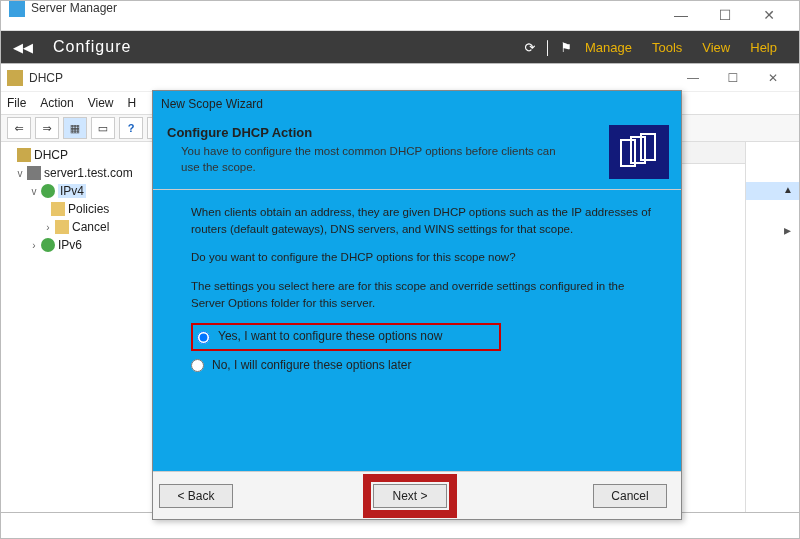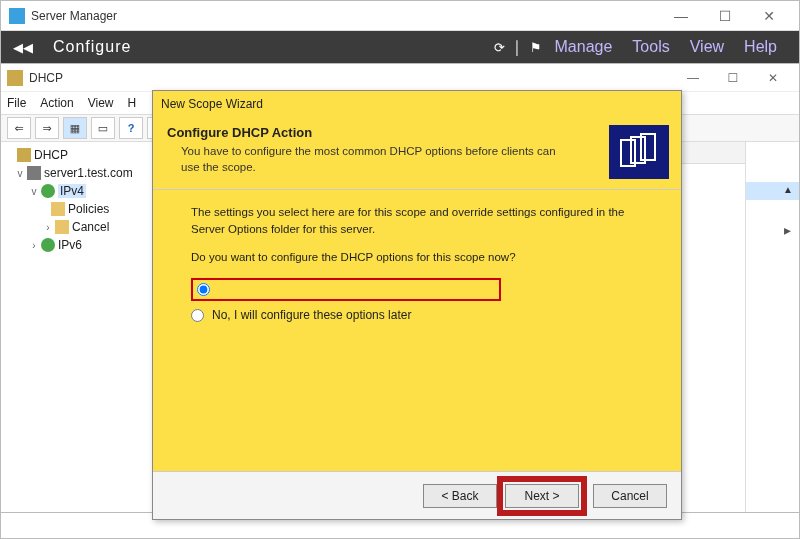--- a/index.html
+++ b/index.html
@@ -1,28 +1,28 @@
 <!DOCTYPE html>
 <html><head>
 <meta charset="utf-8">
 <style>
   * { box-sizing: border-box; margin: 0; padding: 0; font-family: "Segoe UI", Tahoma, sans-serif; }
   body { background: #fff; width: 800px; height: 539px; overflow: hidden; position: relative; }
 
   
   .sm-window { position:absolute; left:0; top:0; width:800px; height:539px; border:1px solid #bbb; background:#fff; }
-  .sm-title { height:30px; display:flex; align-items:center; padding:0 8px; border-bottom:1px solid #ddd; font-size:12px; color:#333; }
+  .sm-title { height:30px; display:flex; padding:0 8px; border-bottom:1px solid #ddd; font-size:12px; color:#333; }
   .sm-title .ticon { width:16px; height:16px; background:#3aa0e0; margin-right:6px; display:inline-block; }
   .sm-title .spacer { flex:1; }
   .sm-title .winbtn { width:44px; height:28px; display:flex; align-items:center; justify-content:center; color:#666; font-size:14px; }
 
   .sm-ribbon { height:32px; background:#3b3b3b; color:#fff; display:flex; align-items:center; font-size:13px; padding:0 12px; }
   .sm-ribbon .dash { margin-left:20px; letter-spacing:1px; font-size:16px; }
   .sm-ribbon .rspacer { flex:1; }
-  .sm-ribbon .ritem { margin:0 10px; color:#c4b5fd; font-size:16px; }
+  .sm-ribbon .ritem { margin:0 10px; color:#eab308; font-size:13px; }
   .sm-ribbon .ricon { width:18px; text-align:center; }
 
   
   .dhcp-window { position:absolute; left:0; top:63px; width:800px; height:450px; border:1px solid #bbb; background:#fff; }
   .dhcp-title { height:28px; display:flex; align-items:center; padding:0 6px; font-size:12px; color:#333; border-bottom:1px solid #eee; }
   .dhcp-title .dicon { width:16px; height:16px; background:#c9a94b; margin-right:6px; }
   .dhcp-title .spacer { flex:1; }
   .dhcp-title .winbtn { width:40px; text-align:center; color:#666; }
 
   .dhcp-menu { height:22px; display:flex; align-items:center; padding:0 6px; font-size:12px; color:#222; }
@@ -41,39 +41,39 @@
   .ic-ip  { background:#4aa84a; border-radius:50%; }
   .ic-fold{ background:#e8c56a; }
   .content { flex:1; background:#fff; position:relative; }
   .content .hdr { height:22px; background:#f3f3f3; border-bottom:1px solid #ddd; }
   .rcol { width:54px; border-left:1px solid #ddd; background:#fff; position:relative; }
   .rcol .blue { position:absolute; top:40px; left:0; right:0; height:18px; background:#cfe6ff; }
   .rcol .arrow { position:absolute; right:6px; top:42px; font-size:10px; color:#333; }
   .rcol .dots { position:absolute; right:8px; top:80px; color:#555; font-size:14px; }
 
   
-  .wiz { position:absolute; left:152px; top:90px; width:530px; height:430px; background:#fde047; border:1px solid #888; box-shadow:2px 2px 6px rgba(0,0,0,.25); font-size:12px; color:#222; }
+  .wiz { position:absolute; left:152px; top:90px; width:530px; height:430px; background:#0ea5e9; border:1px solid #888; box-shadow:2px 2px 6px rgba(0,0,0,.25); font-size:12px; color:#222; }
   .wiz-title { height:26px; display:flex; align-items:center; padding:0 8px; font-size:12px; }
   .wiz-head { display:flex; padding:8px 12px 10px 14px; border-bottom:1px solid #ccc; }
   .wiz-head .txt { flex:1; }
   .wiz-head h3 { font-size:13px; font-weight:bold; margin-bottom:4px; }
   .wiz-head p { font-size:11.5px; color:#333; margin-left:14px; max-width:380px; line-height:1.35; }
   .wiz-head .glyph { width:60px; height:54px; background:#121a7a; display:flex; align-items:center; justify-content:center; }
   .wiz-head .glyph svg { stroke:#fff; fill:none; stroke-width:2; }
 
   .wiz-body { padding:14px 26px 0 38px; line-height:1.45; font-size:11.5px; }
   .wiz-body p { margin-bottom:12px; }
   .opts { margin-top:2px; }
   .opt { display:flex; align-items:center; margin:6px 0; font-size:12px; }
   .opt input { margin-right:8px; }
   .opt.highlight { border:2px solid #c00; padding:3px 4px; width:310px; }
 
-  .wiz-foot { position:absolute; left:0; right:0; bottom:0; height:48px; border-top:1px solid #ccc; background:#f4f4f4; display:flex; align-items:center; justify-content:flex-end; padding-right:14px;margin-top:37px; }
+  .wiz-foot { position:absolute; left:0; right:0; bottom:0; height:48px; border-top:1px solid #ccc; background:#f4f4f4; display:flex; align-items:center; justify-content:space-between; padding-right:14px;margin-top:37px; }
   .wiz-foot button { height:24px; min-width:74px; margin-left:6px; border:1px solid #888; background:#e9e9e9; font-size:12px; color:#222; }
-  .wiz-foot .hot { border:6px solid #b91c1c; padding:2px; display:inline-flex; }
+  .wiz-foot .hot { border:8px solid #b91c1c; padding:2px; display:inline-flex; }
   .wiz-foot .hot button { margin-left:0; }
 </style>
 </head>
 <body>
 
 <div class="sm-window">
   <div class="sm-title">
     <span class="ticon"></span>
     <span>Server Manager</span>
     <span class="spacer"></span>
@@ -172,25 +172,27 @@
     </div>
     <div class="glyph">
       <svg width="44" height="40" viewBox="0 0 44 40">
         <rect x="4" y="8" width="14" height="26"></rect>
           <rect x="14" y="5" width="14" height="26"></rect>
           <rect x="24" y="2" width="14" height="26"></rect>
       </svg>
     </div>
   </div>
   <div class="wiz-body">
+    <p>When clients obtain an address, they are given DHCP options such as the IP addresses of routers (default gateways), DNS servers, and WINS settings for that scope.</p>
+    <p>Do you want to configure the DHCP options for this scope now?</p>
     <p>The settings you select here are for this scope and override settings configured in the Server Options folder for this server.</p>
-    <p>Do you want to configure the DHCP options for this scope now?</p>
     <div class="opts">
       <label class="opt highlight">
         <input type="radio" name="cfg" checked="" style="">
+        <span>Yes, I want to configure these options now</span>
       </label>
       <label class="opt">
         <input type="radio" name="cfg" style="">
         <span>No, I will configure these options later</span>
       </label>
     </div>
   </div>
   <div class="wiz-foot">
     <button>&lt; Back</button>
     <span class="hot">

